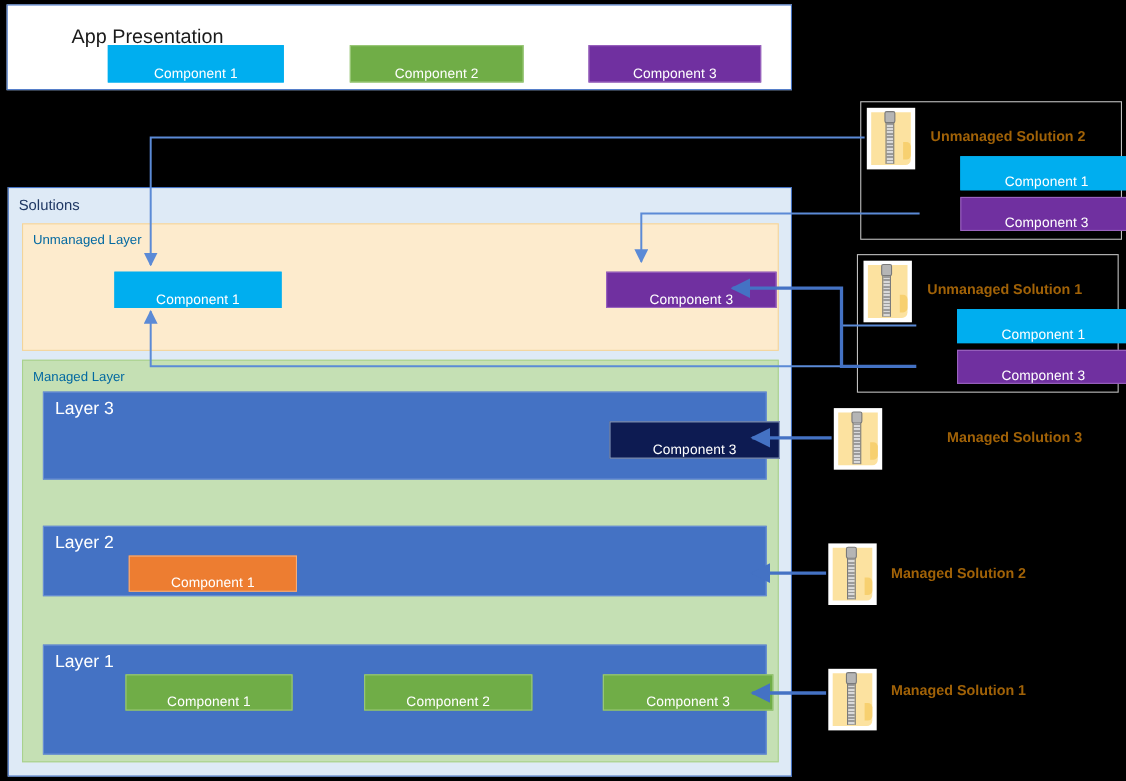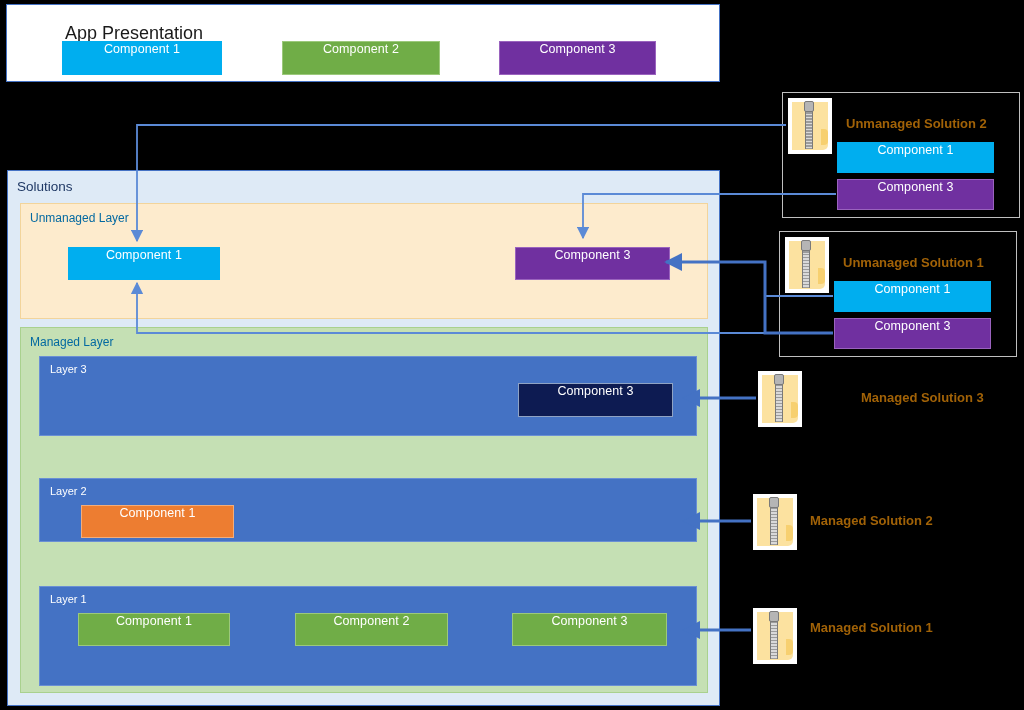--- a/index.html
+++ b/index.html
@@ -19,27 +19,28 @@
     left: 0; top: 0;
     width: 1024px;
     height: 710px;
     background: #000000;
   }
 
   
   .chip {
     position: absolute;
     display: flex;
-    align-items: flex-start;
+    align-items: flex-end;
     justify-content: center;
     color: #ffffff;
     font-size: 12.5px;
     letter-spacing: .1px;
     box-sizing: border-box;
     border: 1px solid rgba(255,255,255,.55);
+    margin-left: 36px;
   }
   .chip.cyan   { background: #00AEEF; border-color: #00AEEF; }
   .chip.green  { background: #70AD47; border-color: #9CC97B; }
   .chip.purple { background: #7030A0; border-color: #9A63BE; }
   .chip.navy   { background: #0D1B52; border-color: #8FA3C4; }
   .chip.orange { background: #ED7D31; border-color: #F4AD7A; }
 
   
   #app-presentation {
     position: absolute;
@@ -98,21 +99,21 @@
 
   .layer-band {
     position: absolute;
     background: #4472C4;
     border: 1px solid #6A8FD4;
     box-sizing: border-box;
   }
   .layer-band .band-title {
     position: absolute;
     left: 10px; top: 6px;
-    font-size: 11px;
+    font-size: 16px;
     color: #ffffff;
   }
 
   
   .solution-box {
     position: absolute;
     background: #000000;
     border: 1.5px solid #BFBFBF;
     box-sizing: border-box;
   }

